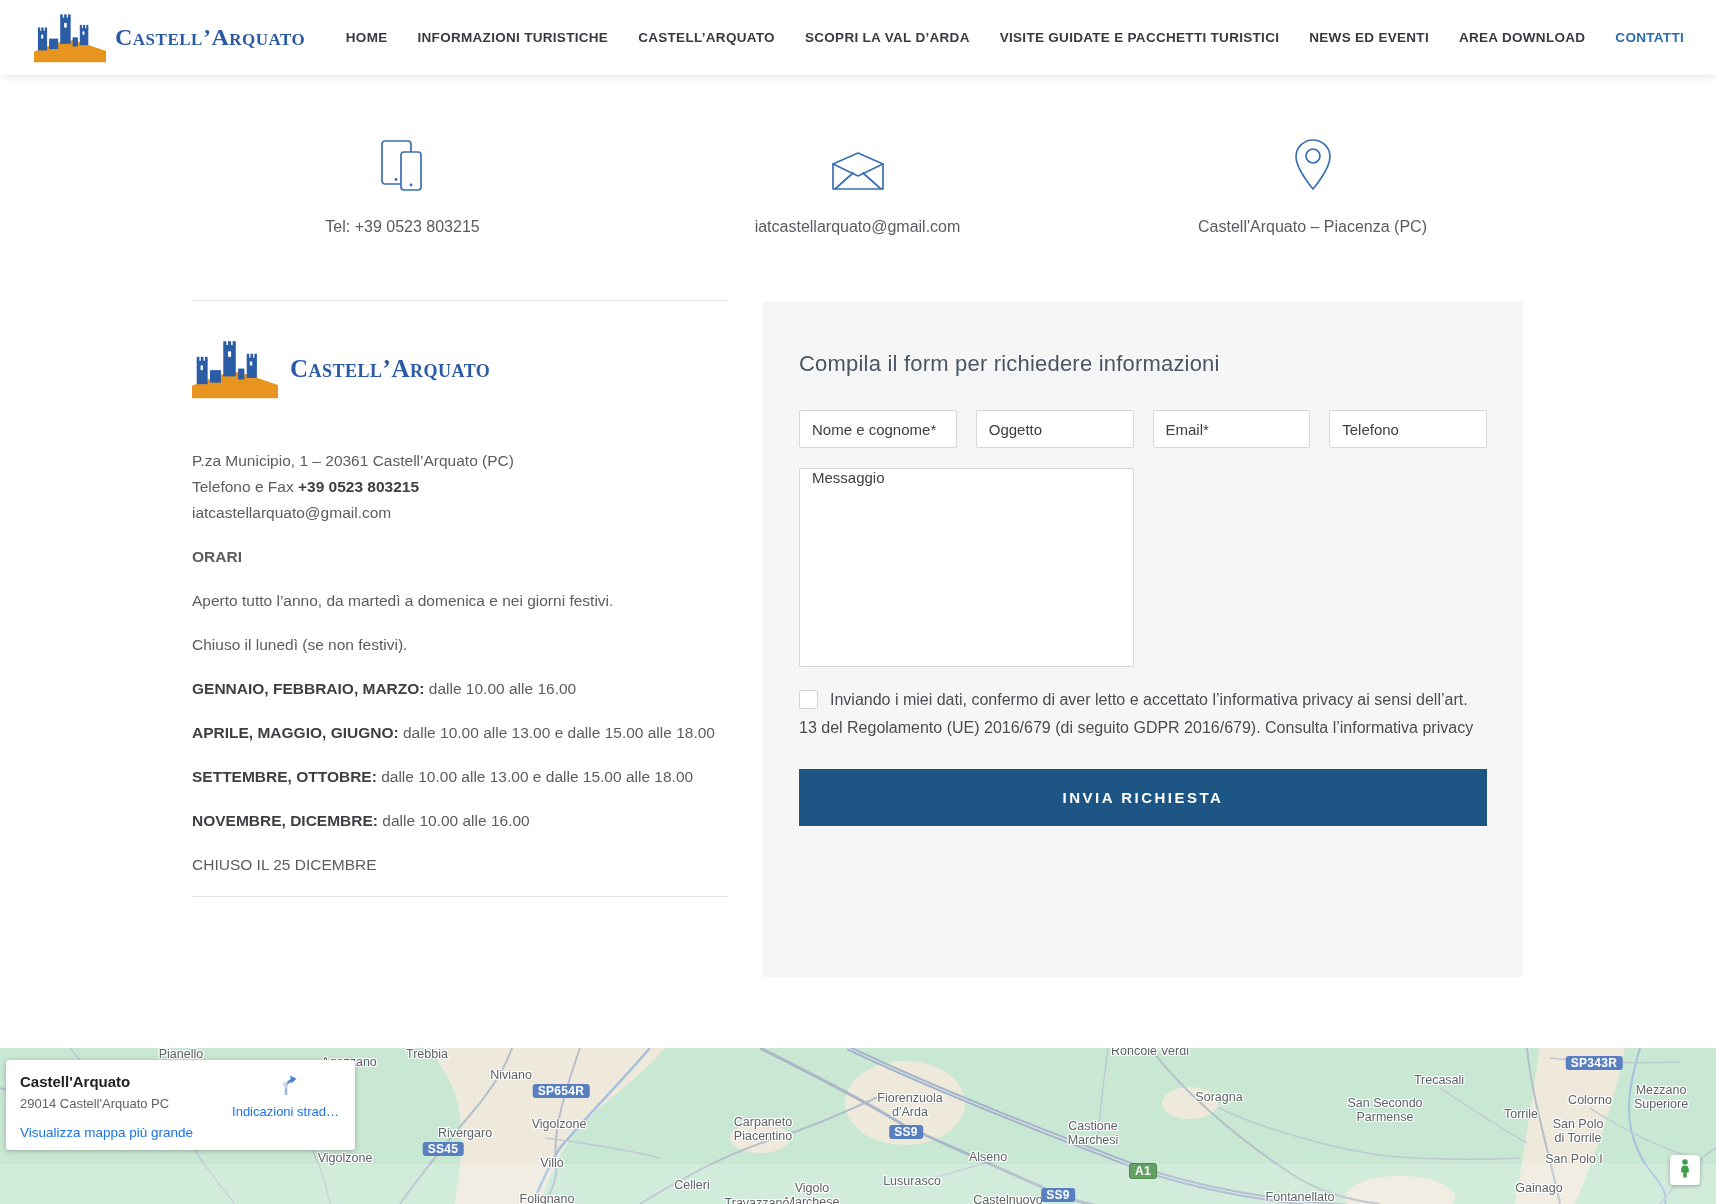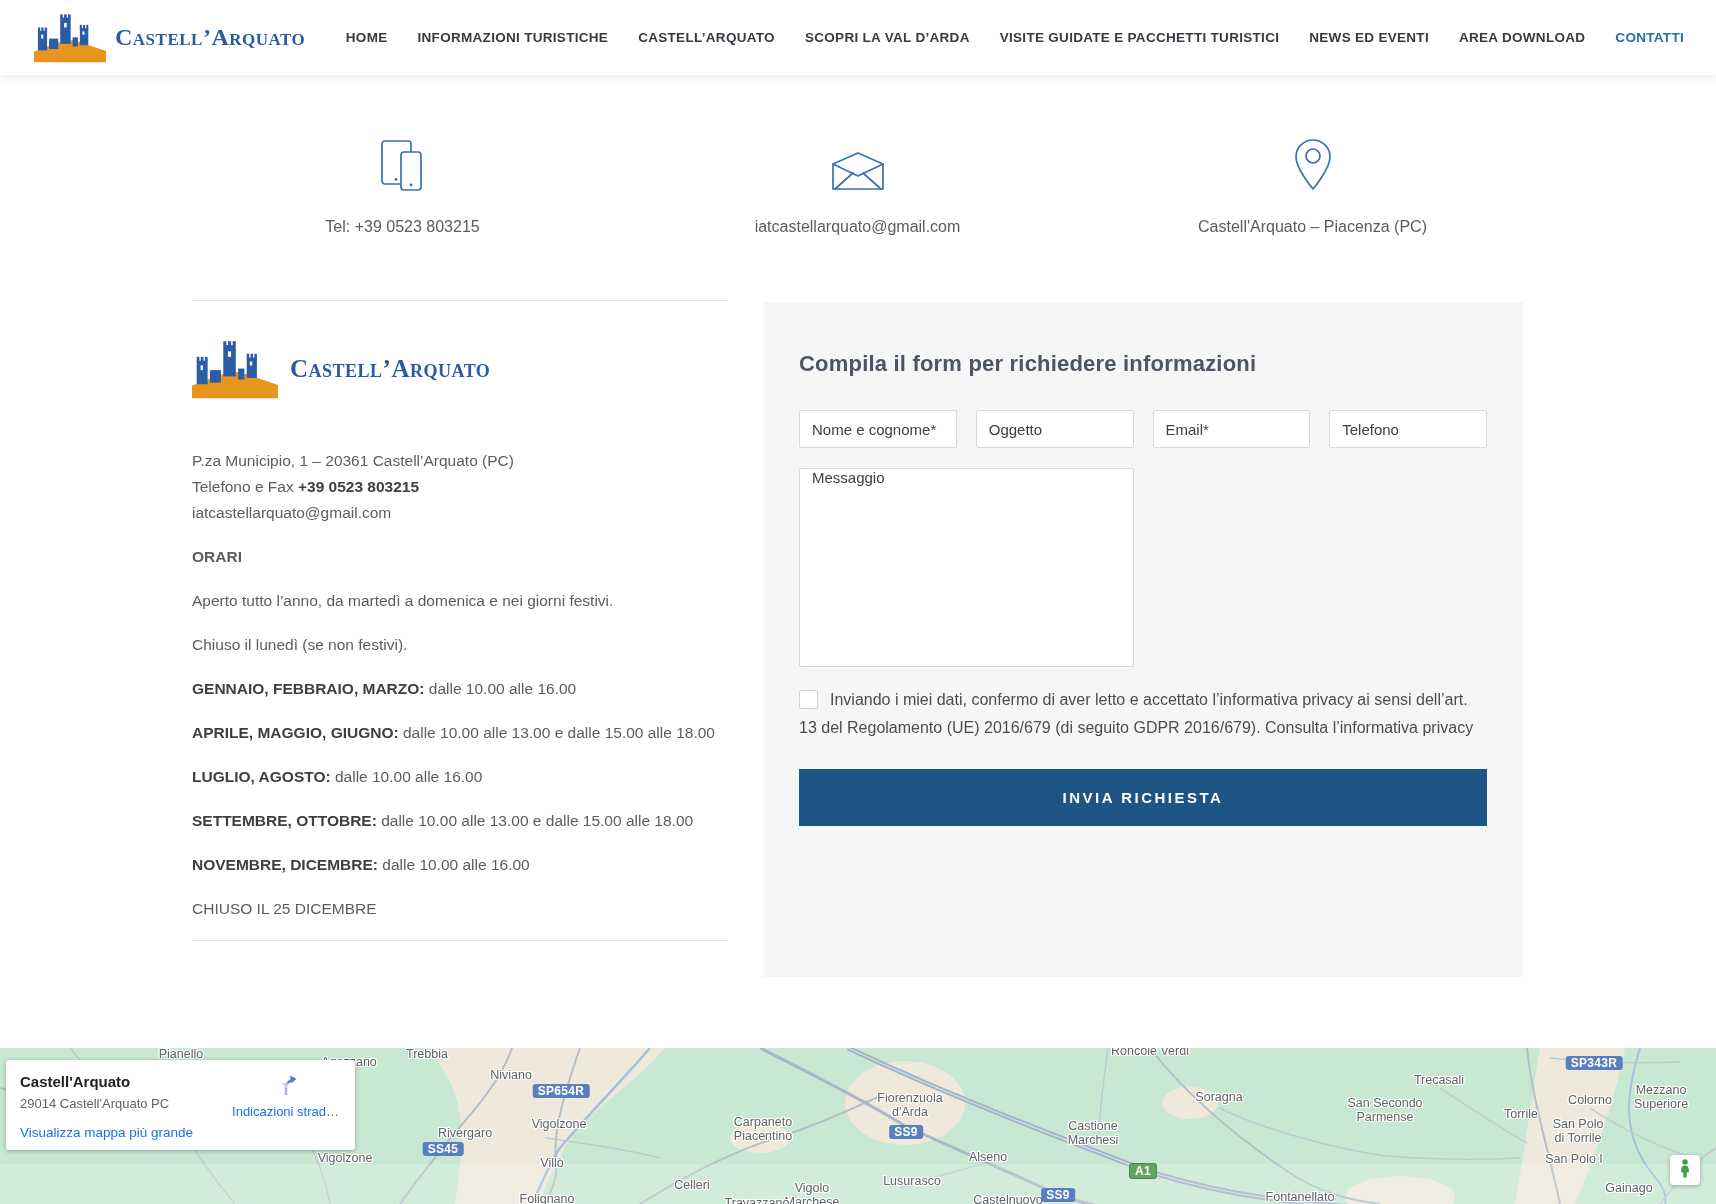--- a/index.html
+++ b/index.html
@@ -32,21 +32,21 @@
   .divider.bottom{margin-top:14px;}
   .logo-block{margin:33px 0 44px;display:flex;align-items:center;gap:12px;}
   .logo-block .logo-text{font-size:25px;}
   .info-line{font-size:15.5px;color:#5a5d60;line-height:26px;}
   .info-line b,.orari-line b,.title-line{color:#3d4043;font-weight:700;}
   .orari-line{margin:18px 0;font-size:15.5px;color:#5a5d60;line-height:26px;}
 
   
   .form-panel{position:absolute;left:763px;top:302px;width:760px;height:675px;
     background:#f6f6f6;box-sizing:border-box;padding:49px 36px 0;}
-  .form-title{font-size:22px;color:#4b5563;font-weight:700;margin:0 0 33px;letter-spacing:.2px;}
+  .form-title{font-size:22px;color:#4b5563;font-weight:400;margin:0 0 33px;letter-spacing:.2px;}
   .form-grid{display:grid;grid-template-columns:1fr 1fr 1fr 1fr;gap:20px 19px;}
   .field{border:1px solid #d8d8d8;border-radius:2px;background:#fff;padding:0 12px;
     font-size:15px;color:#3c4045;font-family:inherit;box-sizing:border-box;width:100%;height:38px;}
   textarea.field{height:199px;grid-column:1/3;resize:none;}
   .field::placeholder{color:#3c4045;opacity:1;}
   .privacy{margin:19px 0 0;font-size:16px;color:#4a4d50;line-height:28px;}
   .checkbox{float:left;width:17px;height:17px;background:#fff;border:1px solid #d4d4d4;
     border-radius:2px;margin:4px 12px 0 0;cursor:pointer;}
   .submit{display:block;margin-top:27px;width:100%;height:57px;background:#1d5584;color:#fff;
     border:none;font-weight:700;font-size:15px;letter-spacing:2.5px;font-family:inherit;cursor:pointer;}
@@ -186,21 +186,20 @@
     </div>
     <div class="info-line">P.za Municipio, 1 – 20361 Castell’Arquato (PC)</div>
     <div class="info-line"><span>Telefono e Fax </span><b>+39 0523 803215</b></div>
     <div class="info-line">iatcastellarquato@gmail.com</div>
     <p class="orari-line title-line">ORARI</p>
     <div>
         <p class="orari-line">Aperto tutto l’anno, da martedì a domenica e nei giorni festivi.</p>
         <p class="orari-line">Chiuso il lunedì (se non festivi).</p>
         <p class="orari-line"><b>GENNAIO, FEBBRAIO, MARZO:</b> dalle 10.00 alle 16.00</p>
         <p class="orari-line"><b>APRILE, MAGGIO, GIUGNO:</b> dalle 10.00 alle 13.00 e dalle 15.00 alle 18.00</p>
-        <p class="orari-line"><b>LUGLIO, AGOSTO:</b> dalle 10.00 alle 16.00</p>
         <p class="orari-line"><b>SETTEMBRE, OTTOBRE:</b> dalle 10.00 alle 13.00 e dalle 15.00 alle 18.00</p>
         <p class="orari-line"><b>NOVEMBRE, DICEMBRE:</b> dalle 10.00 alle 16.00</p>
         <p class="orari-line">CHIUSO IL 25 DICEMBRE</p>
       </div>
     <div class="divider bottom"></div>
   </section>
 
   <section class="form-panel">
     <h2 class="form-title">Compila il form per richiedere informazioni</h2>
     <div class="form-grid">
@@ -284,21 +283,21 @@
         <span class="map-label" style="left: 1093px; top: 85px;">Castione<br>Marchesi</span>
         <span class="map-label" style="left: 1150px; top: 3px;">Roncole Verdi</span>
         <span class="map-label" style="left: 1219px; top: 49px;">Soragna</span>
         <span class="map-label" style="left: 1385px; top: 62px;">San Secondo<br>Parmense</span>
         <span class="map-label" style="left: 1439px; top: 32px;">Trecasali</span>
         <span class="map-label" style="left: 1521px; top: 66px;">Torrile</span>
         <span class="map-label" style="left: 1590px; top: 52px;">Colorno</span>
         <span class="map-label" style="left: 1661px; top: 49px;">Mezzano<br>Superiore</span>
         <span class="map-label" style="left: 1578px; top: 83px;">San Polo<br>di Torrile</span>
         <span class="map-label" style="left: 1574px; top: 111px;">San Polo I</span>
-        <span class="map-label" style="left: 1629px; top: 140px;">Gainago</span>
+        <span class="map-label" style="left: 1539px; top: 140px;">Gainago</span>
         <span class="map-label" style="left: 1300px; top: 149px;">Fontanellato</span>
         <span class="map-badge blue" style="left: 561px; top: 43px;">SP654R</span>
         <span class="map-badge blue" style="left: 443px; top: 101px;">SS45</span>
         <span class="map-badge blue" style="left: 906px; top: 84px;">SS9</span>
         <span class="map-badge blue" style="left: 1058px; top: 147px;">SS9</span>
         <span class="map-badge green" style="left: 1143px; top: 123px;">A1</span>
         <span class="map-badge blue" style="left: 1594px; top: 15px;">SP343R</span>
       </div>
 
     <div class="map-card">

